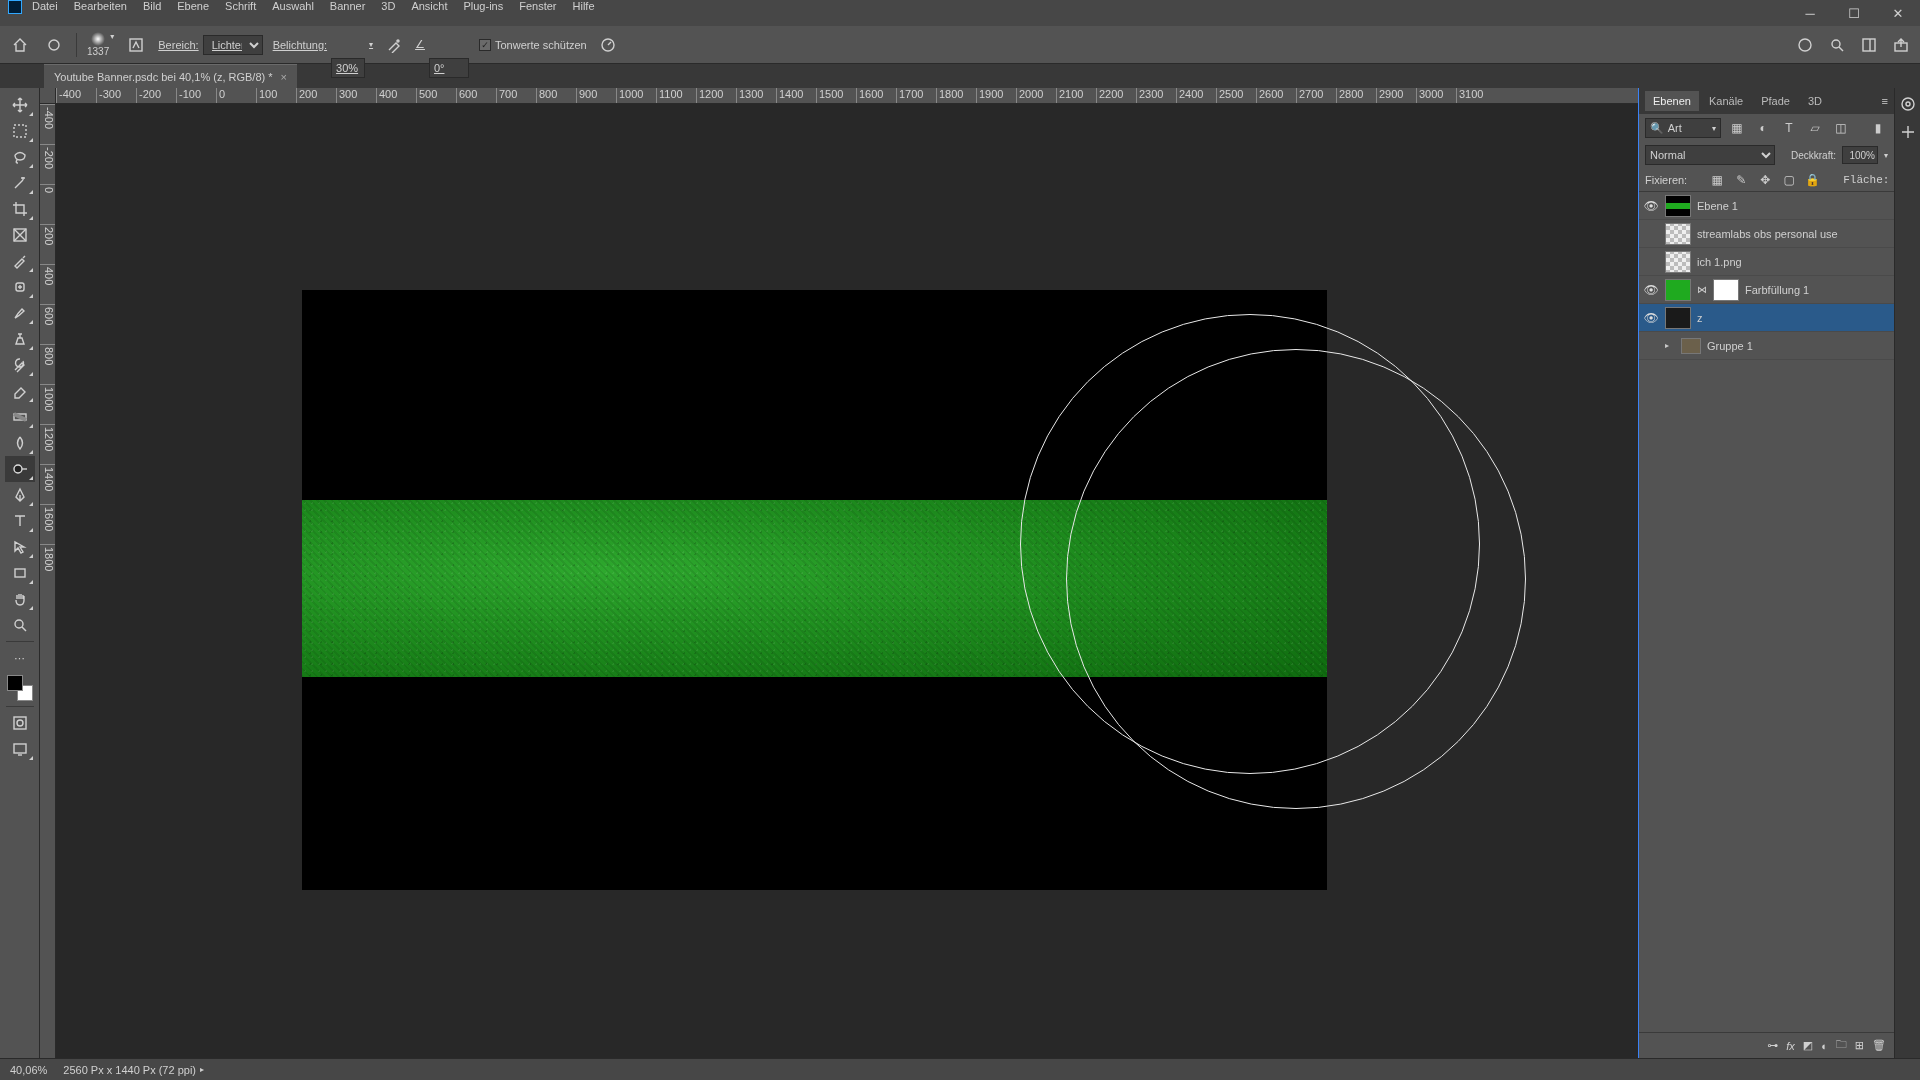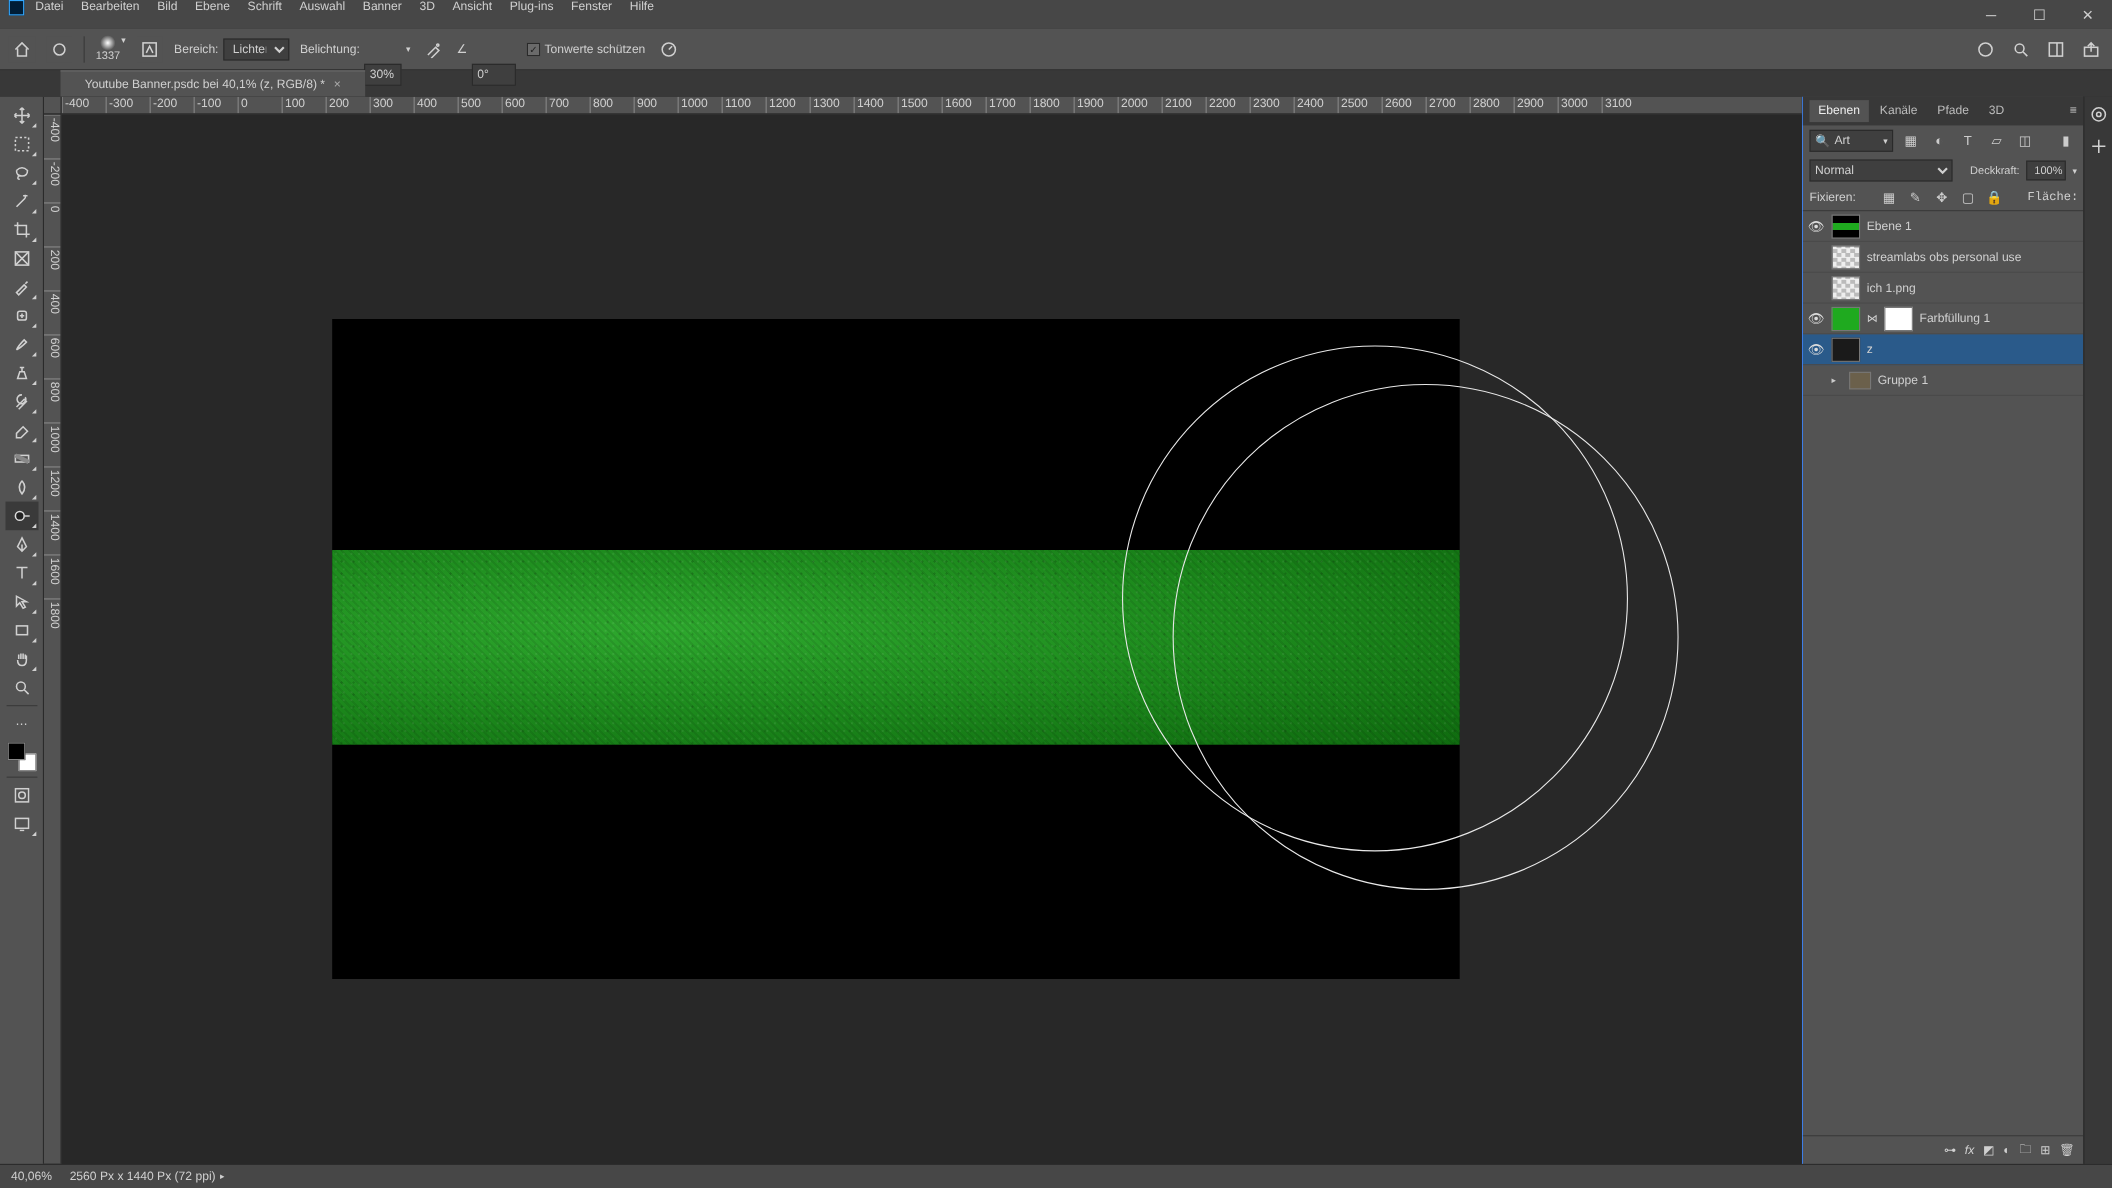--- a/index.html
+++ b/index.html
@@ -13,32 +13,32 @@
 .win-ctrl { margin-left: auto; display: flex; }
 .win-ctrl div { width: 44px; height: 26px; display: flex; align-items: center; justify-content: center; font-size: 13px; }
 
 
 .optbar { height: 38px; background: #535353; display: flex; align-items: center; padding: 0 8px; gap: 10px; border-bottom: 1px solid #2a2a2a; }
 .tool-icn { width: 24px; height: 24px; display: flex; align-items: center; justify-content: center; background: #535353; }
 .brush-sel { display:flex; gap:3px; }
 .brush-dot { width:14px; height:14px; border-radius:50%; background:radial-gradient(circle,#fff 0%,rgba(255,255,255,0) 70%); }
 .brush-num { font-size:10px; }
 .brush-caret { font-size:8px; margin-left:-2px; }
-.range-sel { display:flex; align-items:center; gap:4px; }
+.range-sel { display:flex; align-items:center; gap:4px;text-decoration:underline; }
 .range-sel select, .range-sel input { background:#3f3f3f; border:1px solid #2a2a2a; color:#d0d0d0; height:20px; padding:0 4px; font-size:11px; }
 .range-sel select { width:60px; }
 .range-sel input { width:34px; text-align:left;margin-top:46px; }
 .opt-icn { width:22px; height:22px; display:flex; align-items:center; justify-content:center; }
 .chk { display:flex; align-items:center; gap:4px; }
 .chk-box { width:12px; height:12px; background:#6a6a6a; border:1px solid #2a2a2a; display:flex; align-items:center; justify-content:center; font-size:9px; color:#222; }
 .optbar .right { margin-left:auto; display:flex; gap:10px; }
 
 
 .tabbar { height: 24px; background:#383838; display:flex; align-items:stretch; padding-left:44px; }
-.doc-tab { background:#535353; display:flex; align-items:center; padding:0 22px; gap:8px; font-size:11px; border-top:1px solid #6a6a6a;margin-left:11px; }
+.doc-tab { background:#535353; display:flex; align-items:center; padding:0 10px; gap:8px; font-size:11px; border-top:1px solid #6a6a6a; }
 .doc-tab .x { font-size:11px; color:#aaa; }
 
 
 .main { display:flex; height:calc(1080px - 26px - 38px - 24px - 22px); }
 
 
 .toolbox { width:40px; background:#535353; display:flex; flex-direction:column; align-items:center; padding-top:4px; gap:0; border-right:1px solid #2a2a2a; }
 .tool { width:30px; height:26px; display:flex; align-items:center; justify-content:center; color:#d0d0d0; position:relative; }
 .tool.active { background:#3a3a3a; }
 .tool .corner { position:absolute; right:2px; bottom:2px; width:0; height:0; border-left:4px solid transparent; border-bottom:4px solid #d0d0d0; }

